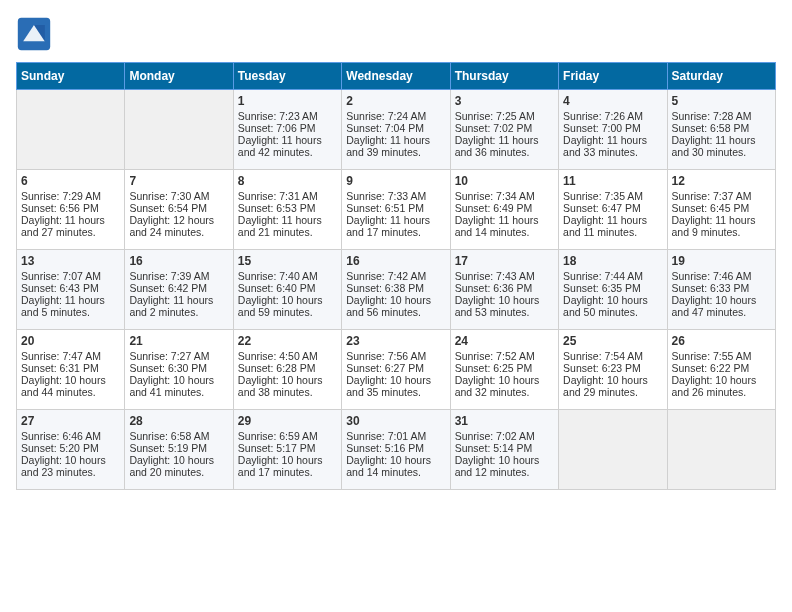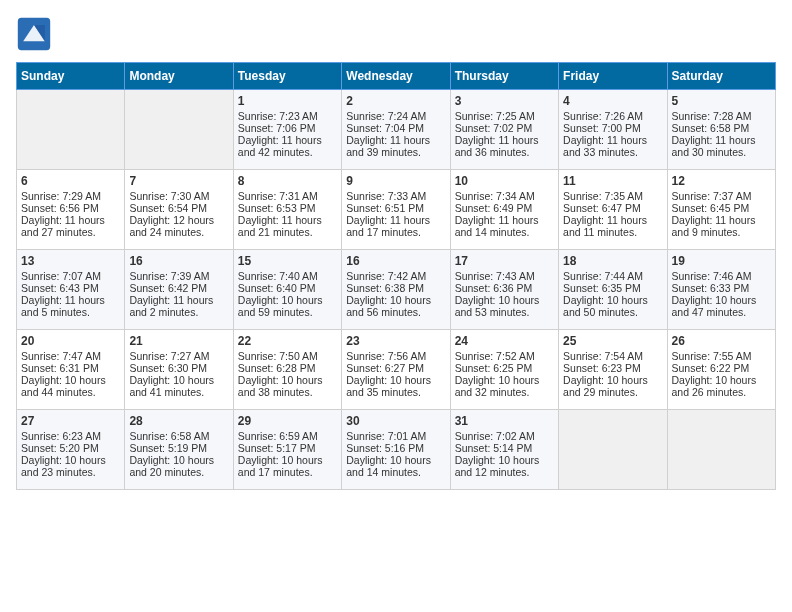--- a/index.html
+++ b/index.html
@@ -247,21 +247,21 @@
           <div>Daylight: 10 hours and 44 minutes.</div>
         </td>
         <td>
           <span class="day-number">21</span>
           <div>Sunrise: 7:27 AM</div>
           <div>Sunset: 6:30 PM</div>
           <div>Daylight: 10 hours and 41 minutes.</div>
         </td>
         <td>
           <span class="day-number">22</span>
-          <div>Sunrise: 7:50 AM</div>
+          <div>Sunrise: 4:50 AM</div>
           <div>Sunset: 6:28 PM</div>
           <div>Daylight: 10 hours and 38 minutes.</div>
         </td>
         <td>
           <span class="day-number">23</span>
           <div>Sunrise: 7:56 AM</div>
           <div>Sunset: 6:27 PM</div>
           <div>Daylight: 10 hours and 35 minutes.</div>
         </td>
         <td>
@@ -279,21 +279,21 @@
         <td>
           <span class="day-number">26</span>
           <div>Sunrise: 7:55 AM</div>
           <div>Sunset: 6:22 PM</div>
           <div>Daylight: 10 hours and 26 minutes.</div>
         </td>
       </tr>
       <tr>
         <td>
           <span class="day-number">27</span>
-          <div>Sunrise: 6:23 AM</div>
+          <div>Sunrise: 6:46 AM</div>
           <div>Sunset: 5:20 PM</div>
           <div>Daylight: 10 hours and 23 minutes.</div>
         </td>
         <td>
           <span class="day-number">28</span>
           <div>Sunrise: 6:58 AM</div>
           <div>Sunset: 5:19 PM</div>
           <div>Daylight: 10 hours and 20 minutes.</div>
         </td>
         <td>

